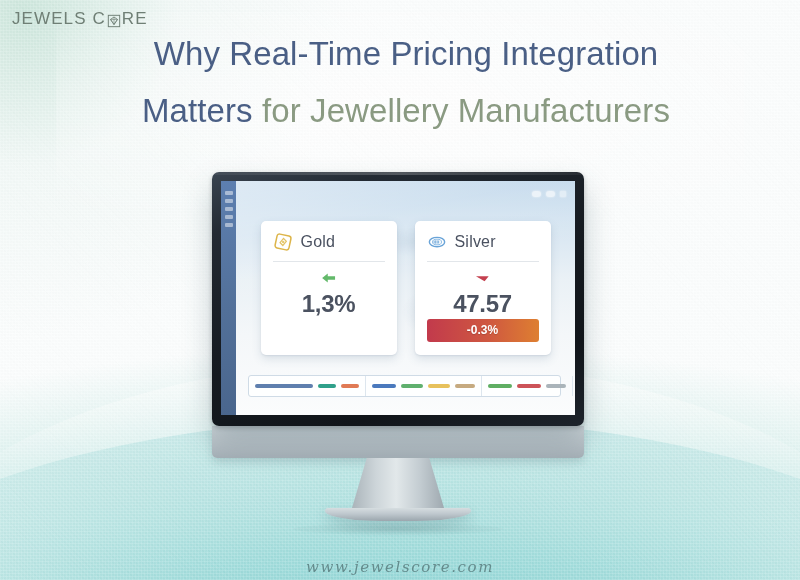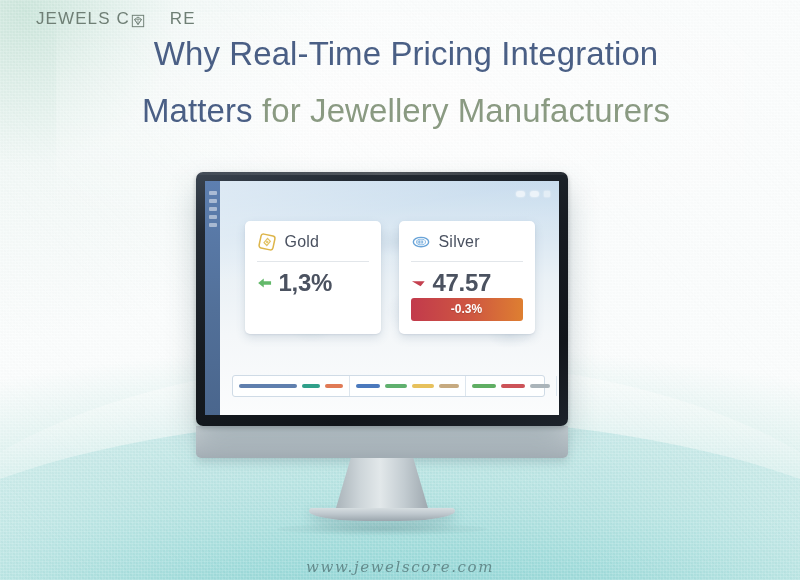--- a/index.html
+++ b/index.html
@@ -76,21 +76,21 @@
     top: 9px;
     display: flex;
     align-items: center;
     letter-spacing: 1.1px;
     font-size: 17px;
     color: #6f7f75;
     font-family: "Liberation Sans", sans-serif;
     z-index: 6;
     white-space: nowrap;
   }
-  #logo .lg-part { font-weight: 400; margin-left: 24px; }
+  #logo .lg-part { font-weight: 400; }
   #logo .lg-gem {
     display: inline-block;
     width: 14px;
     height: 14px;
     margin: 0 1px;
     position: relative;
     top: 1px;
   }
 
   
@@ -108,21 +108,21 @@
     font-weight: 400;
     letter-spacing: 0.1px;
     white-space: nowrap;
   }
   .hl-blue { color: #4a5f85; }
   .hl-green { color: #8a9a82; }
 
   
   #monitor {
     position: absolute;
-    left: 196px;
+    left: 212px;
     top: 172px;
     width: 372px;
     z-index: 4;
   }
   #monitor-bezel {
     position: relative;
     width: 372px;
     height: 254px;
     box-sizing: border-box;
     border-radius: 7px;
@@ -245,20 +245,21 @@
   .mcard-divider {
     height: 1px;
     background: #e2e6ea;
     margin: 0 0 9px 0;
   }
   .mcard-value-row {
     display: flex;
     align-items: center;
     gap: 7px;
     padding-bottom: 3px;
+    flex-direction: column;
   }
   .trend-arrow { width: 15px; height: 14px; flex: 0 0 auto; }
   .mcard-value {
     font-size: 24px;
     font-weight: 700;
     color: #4b5260;
     letter-spacing: -0.3px;
     line-height: 1;
   }
   .mcard-badge {

